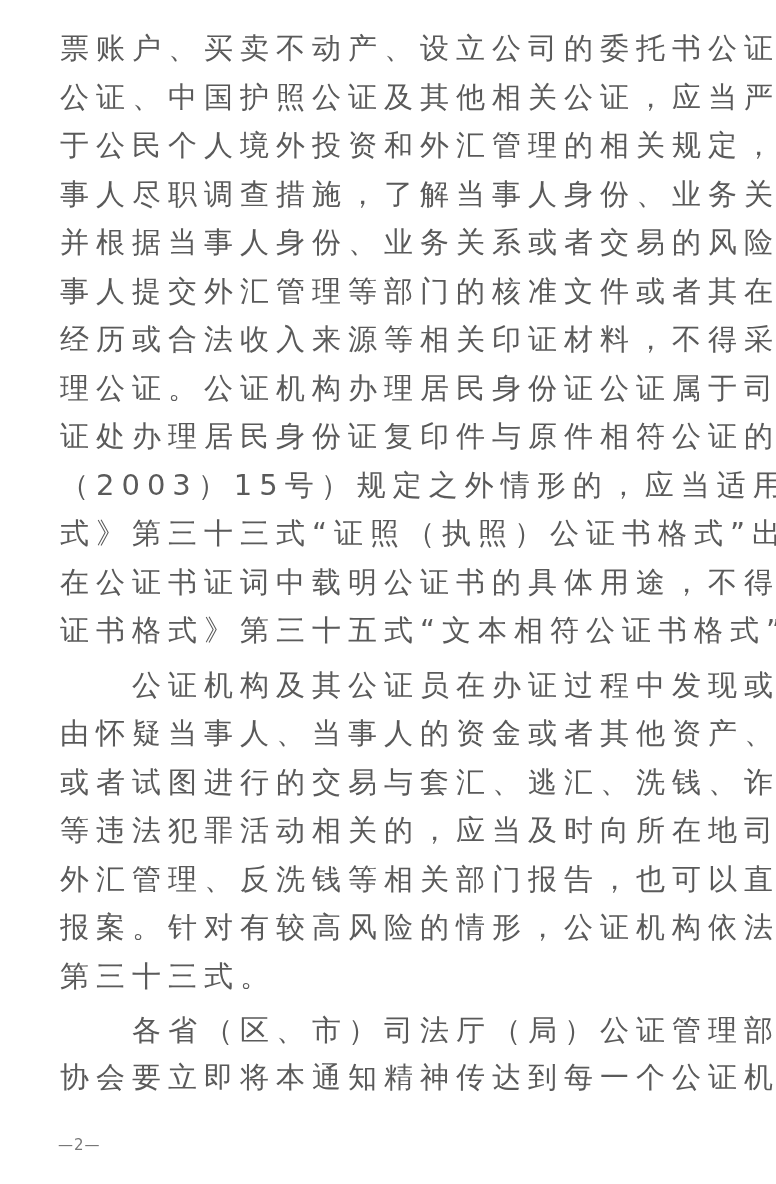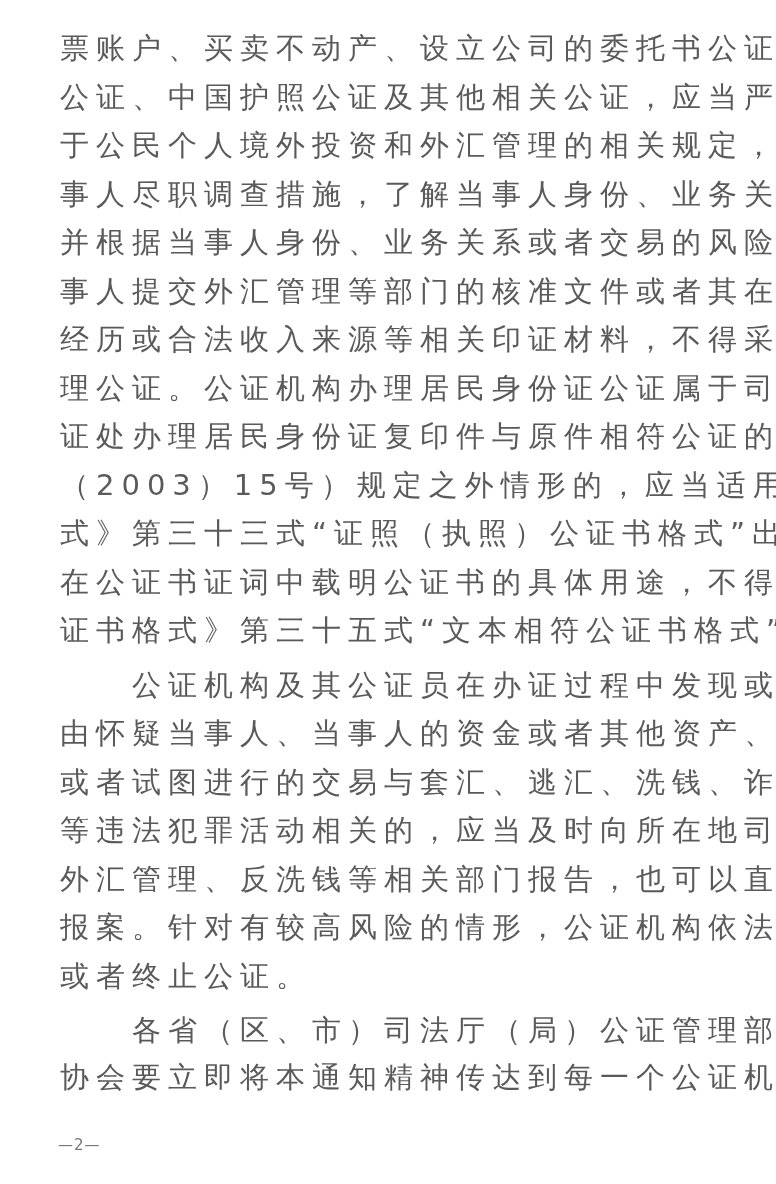--- a/index.html
+++ b/index.html
@@ -39,21 +39,21 @@
     <div class="line" style="top:610px">证书格式》第三十五式“文本相符公证书格式”。</div>
   </div>
 
   <div>
     <div class="line indent" style="top:665px">公证机构及其公证员在办证过程中发现或者有合理理</div>
     <div class="line" style="top:713px">由怀疑当事人、当事人的资金或者其他资产、当事人的交易</div>
     <div class="line" style="top:762px">或者试图进行的交易与套汇、逃汇、洗钱、诈骗、非法集资</div>
     <div class="line" style="top:810px">等违法犯罪活动相关的，应当及时向所在地司法行政机关或</div>
     <div class="line" style="top:859px">外汇管理、反洗钱等相关部门报告，也可以直接向公安机关</div>
     <div class="line" style="top:907px">报案。针对有较高风险的情形，公证机构依法不予办理公证</div>
-    <div class="line" style="top:956px">或者终止公证。</div>
+    <div class="line" style="top:956px">第三十三式。</div>
   </div>
 
   <div>
     <div class="line indent" style="top:1010px">各省（区、市）司法厅（局）公证管理部门和地方公证</div>
     <div class="line" style="top:1057px">协会要立即将本通知精神传达到每一个公证机构、公证员，</div>
   </div>
 
   <div class="pagenum">—2—</div>
 </div>
 

